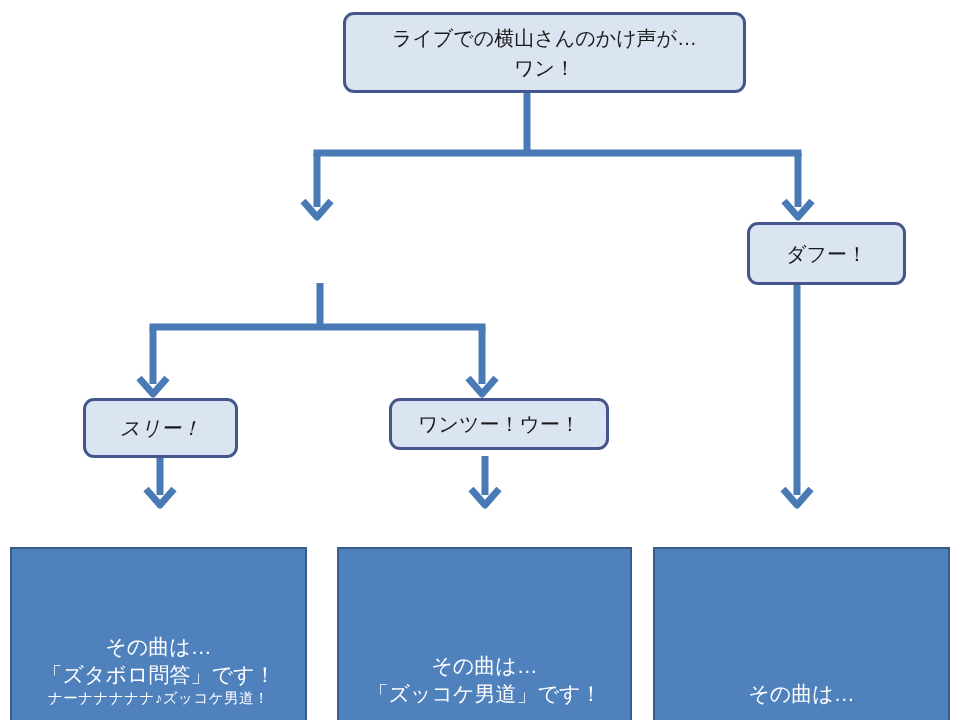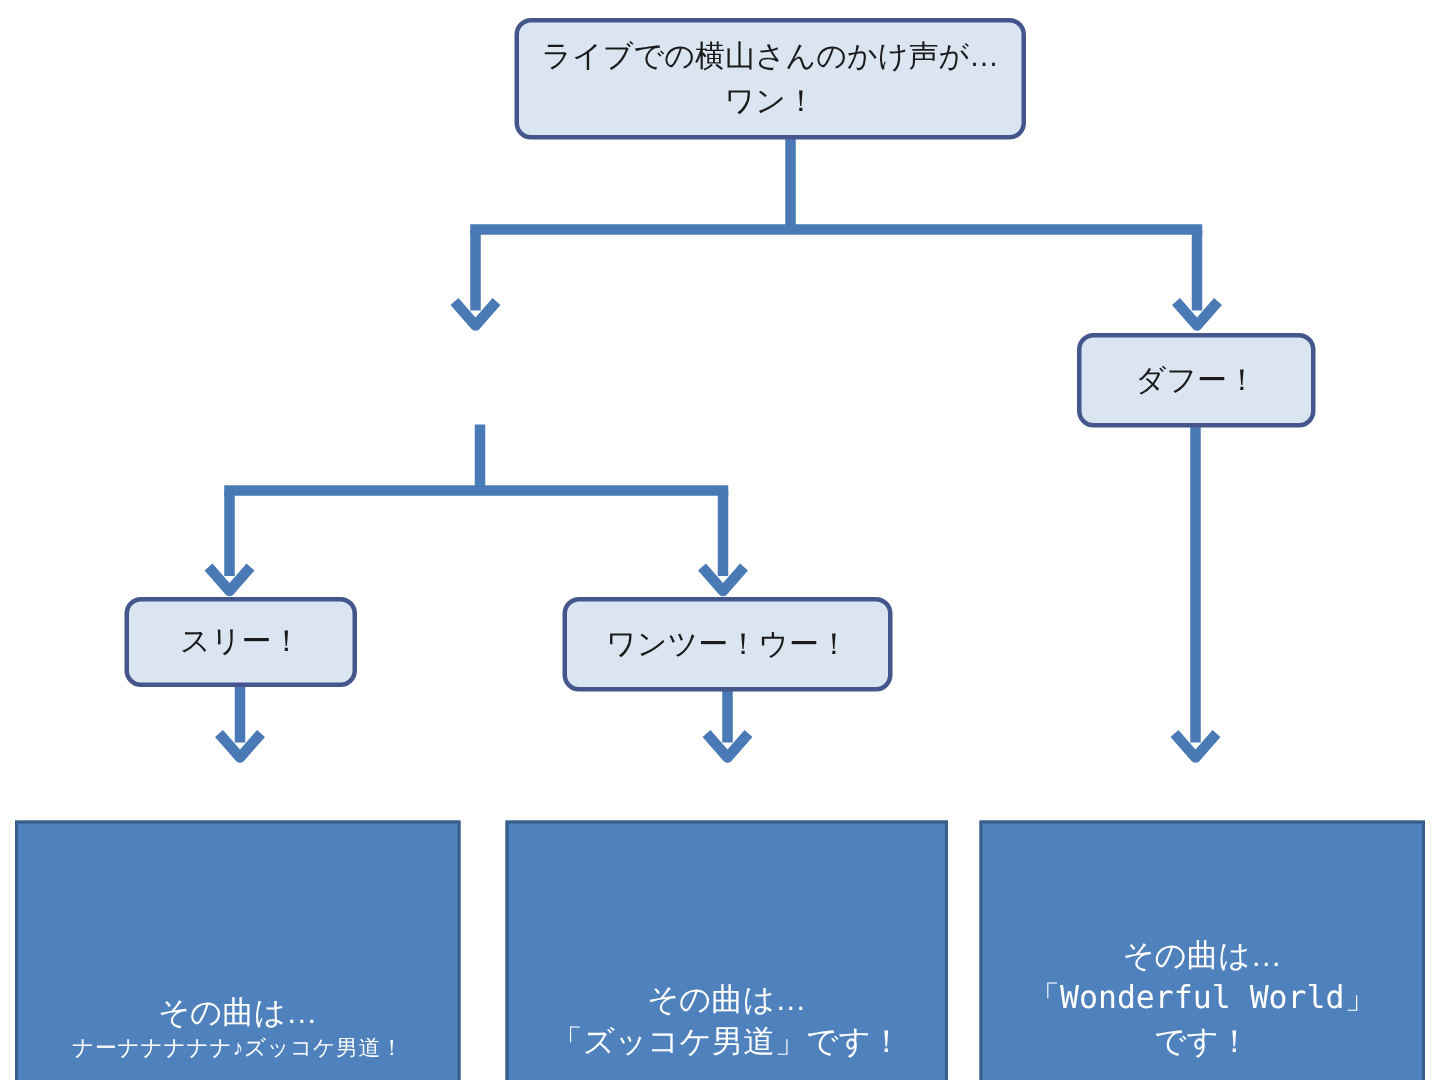--- a/index.html
+++ b/index.html
@@ -42,25 +42,25 @@
     padding: 16px 6px 20px 6px;
     margin-top: 38px;
   }
   .root-line { padding: 2px 0; }
   .result-intro { font-size: 21px; }
   .result-title { font-size: 21px; }
   .result-note  { font-size: 14.5px; letter-spacing: 0.5px; }
   .mono { font-family: "DejaVu Sans Mono", monospace; line-height: 1.35; }
 
   
-  #node-root    { left: 343px; top: 12px;  width: 341px; height: 81px; }
+  #node-root    { left: 343px; top: 12px;  width: 403px; height: 81px; }
   #node-two     { left: 245px; top: 222px; width: 153px; height: 63px; }
-  #node-dafu    { left: 718px; top: 222px; width: 159px; height: 63px; }
-  #node-three   { left: 83px;  top: 398px; width: 155px; height: 60px; }
-  #node-onetwo  { left: 375px; top: 398px; width: 220px; height: 63px; }
+  #node-dafu    { left: 747px; top: 222px; width: 159px; height: 63px; }
+  #node-three   { left: 83px;  top: 398px; width: 155px; height: 60px; font-style: italic; }
+  #node-onetwo  { left: 389px; top: 398px; width: 220px; height: 52px; }
   #node-zutaboro  { left: 10px;  top: 509px; width: 297px; height: 183px; }
   #node-zukkoke   { left: 337px; top: 509px; width: 295px; height: 183px; }
   #node-wonderful { left: 653px; top: 509px; width: 297px; height: 183px; }
 </style>
 </head>
 <body>
 
 <div class="canvas">
 
   <svg class="connectors" viewBox="0 0 960 720">
@@ -101,29 +101,26 @@
 
   <div class="box box-light" id="node-three">
     <div>スリー！</div>
   </div>
   <div class="box box-light" id="node-onetwo">
     <div>ワンツー！ウー！</div>
   </div>
 
   <div class="box box-dark" id="node-zutaboro">
     <div class="result-intro">その曲は…</div>
+    <div class="result-title">「ズタボロ問答」です！</div>
     <div class="result-note">ナーナナナナナ♪ズッコケ男道！</div>
   </div>
 
   <div class="box box-dark" id="node-zukkoke">
     <div class="result-intro">その曲は…</div>
     <div class="result-title">「ズッコケ男道」です！</div>
   </div>
 
   <div class="box box-dark" id="node-wonderful">
     <div class="result-intro">その曲は…</div>
-    <div class="result-title mono">
-      <div>「Wonderful World」</div>
-      <div>です！</div>
-    </div>
   </div>
 
 </div>
 
 </body></html>

